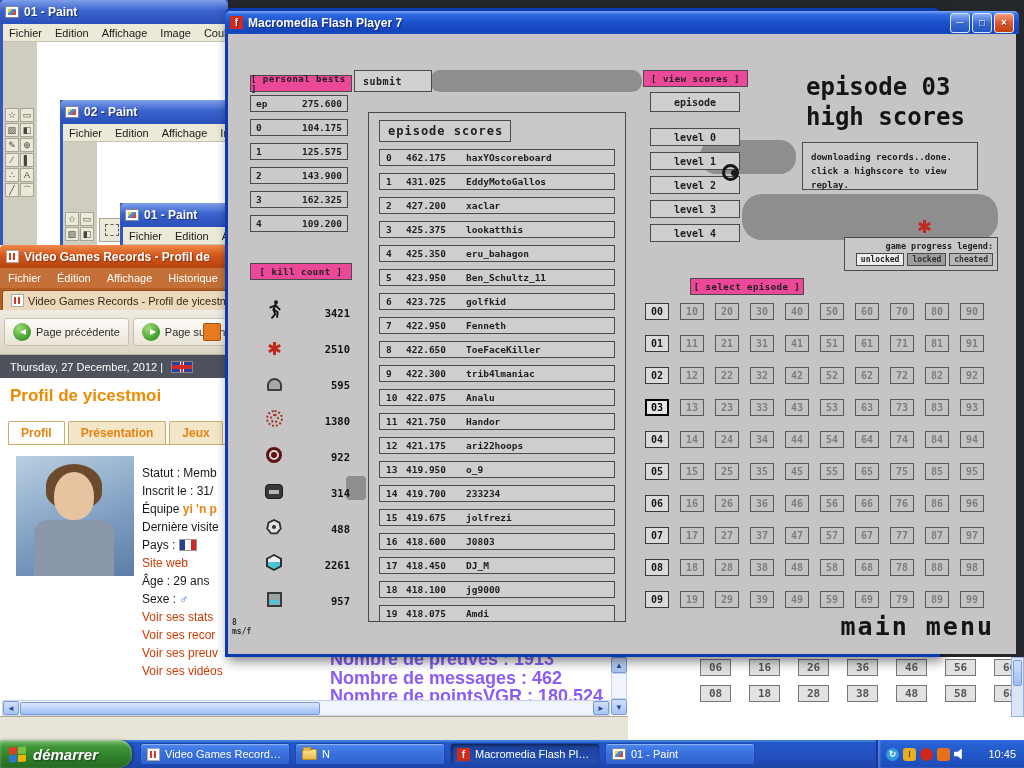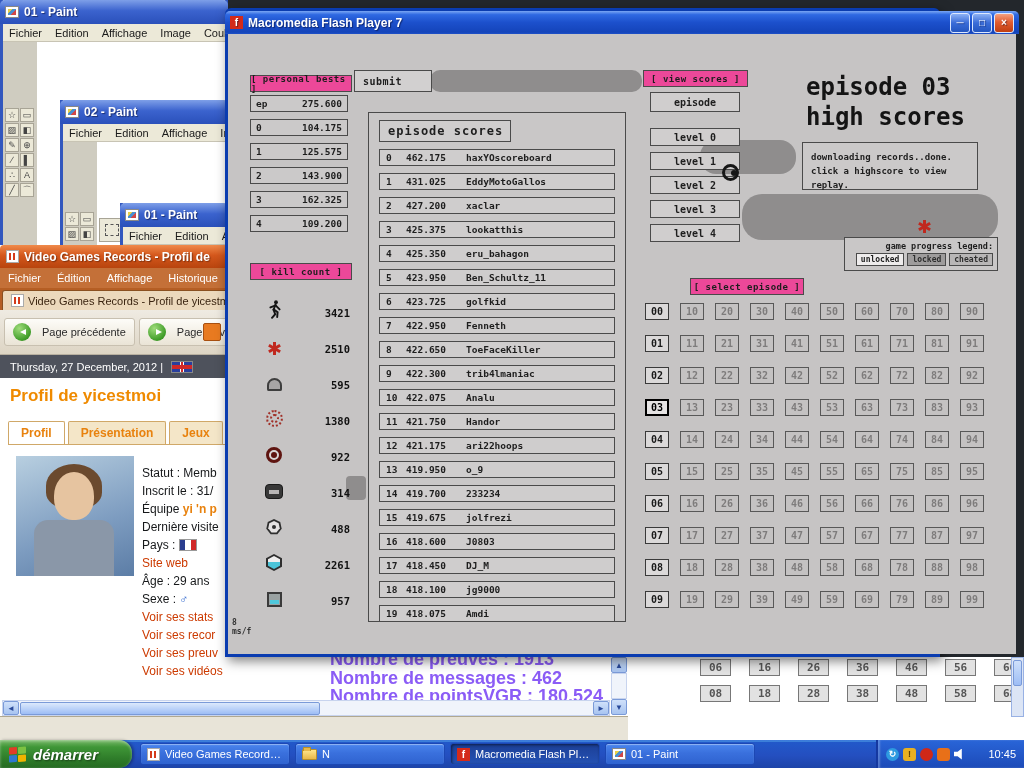--- a/index.html
+++ b/index.html
@@ -41,21 +41,21 @@
 .icon-folder{width:15px;height:11px;background:linear-gradient(#ffe58a,#e8b84a);border:1px solid #b8902a;border-radius:1px;position:relative;display:inline-block;flex:0 0 auto}
 .icon-folder::before{content:"";position:absolute;left:0;top:-3px;width:6px;height:3px;background:#e8b84a;border:1px solid #b8902a;border-bottom:none;border-radius:1px 1px 0 0}
 
 
 .browser{left:0;top:245px;width:628px;height:495px;z-index:4;background:#fff}
 .b-titlebar{height:23px;background:linear-gradient(180deg,#f08a4a,#d4571c 45%,#b8440e);display:flex;align-items:center;gap:5px;padding:0 6px;color:#fff;font-weight:bold;font-size:12px;border-radius:4px 4px 0 0;text-shadow:1px 1px 1px rgba(60,20,0,.5)}
 .b-menubar{height:20px;background:#c47038;display:flex;align-items:center;gap:16px;padding:0 8px;color:#fff;font-size:11px;white-space:nowrap;overflow:hidden}
 .b-tabstrip{height:22px;background:#b55e24;display:flex;align-items:flex-end;padding:0 2px}
 .b-tab{height:20px;background:#ecd9bc;border:1px solid #8a5020;border-bottom:none;border-radius:3px 3px 0 0;display:flex;align-items:center;gap:4px;padding:0 8px;font-size:11px;color:#3a2410;max-width:300px;white-space:nowrap;overflow:hidden}
 .b-toolbar{position:relative;height:45px;background:linear-gradient(#efebe2,#ddd5c4);display:flex;align-items:center;gap:4px;padding:0 4px;border-bottom:1px solid #b8b0a0}
-.nav-btn{display:flex;align-items:center;gap:11px;font-size:11px;color:#2a2a2a;padding:4px 8px;border:1px solid #c8c0b0;border-radius:3px;background:linear-gradient(#fdfcf8,#eae4d6);white-space:nowrap}
+.nav-btn{display:flex;align-items:center;gap:5px;font-size:11px;color:#2a2a2a;padding:4px 8px;border:1px solid #c8c0b0;border-radius:3px;background:linear-gradient(#fdfcf8,#eae4d6);white-space:nowrap}
 .nav-ico{width:18px;height:18px;border-radius:50%;background:radial-gradient(circle at 35% 30%,#9fdc7a,#3f9c28 70%,#2a7018);position:relative;flex:0 0 auto}
 .nav-ico::before{content:"";position:absolute;top:6px;border:3px solid transparent}
 .nav-ico.back::before{left:4px;border-right:6px solid #fff}
 .nav-ico.fwd::before{left:8px;border-left:6px solid #fff}
 .mini-btn{position:absolute;left:203px;top:13px;width:18px;height:18px;background:#e87a20;border:1px solid #a85010;border-radius:2px}
 .b-datebar{position:absolute;left:0;top:110px;width:612px;height:23px;background:#4e525c;color:#fff;font-size:11px;display:flex;align-items:center;gap:8px;padding:0 10px}
 .flag-uk{width:22px;height:12px;border:1px solid #888;background-color:#2a3f9e;background-image:linear-gradient(90deg,transparent 45%,#d02828 45% 55%,transparent 55%),linear-gradient(transparent 33%,#d02828 33% 66%,transparent 66%),linear-gradient(90deg,transparent 38%,#fff 38% 62%,transparent 62%),linear-gradient(transparent 25%,#fff 25% 75%,transparent 75%)}
 .b-content{position:absolute;left:0;top:133px;width:612px;height:322px;background:#fff;overflow:hidden}
 .page-heading{position:absolute;left:10px;top:8px;font-size:17px;font-weight:bold;color:#ef8a00}
 .btab-row{position:absolute;left:8px;top:40px;width:596px;height:27px;display:flex;align-items:flex-end;border-bottom:1px solid #d0a868}
@@ -736,20 +736,21 @@
           <span class="grid-cell">39</span>
           <span class="grid-cell">49</span>
           <span class="grid-cell">59</span>
           <span class="grid-cell">69</span>
           <span class="grid-cell">79</span>
           <span class="grid-cell">89</span>
           <span class="grid-cell">99</span>
         </div>
       </div>
 
+    <div id="main-menu">main menu</div>
     <div id="fps">
       <div>8</div>
       <div>ms/f</div>
     </div>
 
     <span class="spr-eye"></span>
     <span id="sprite-star"><span class="spr-star"></span></span>
   </div>
 </div>
 

